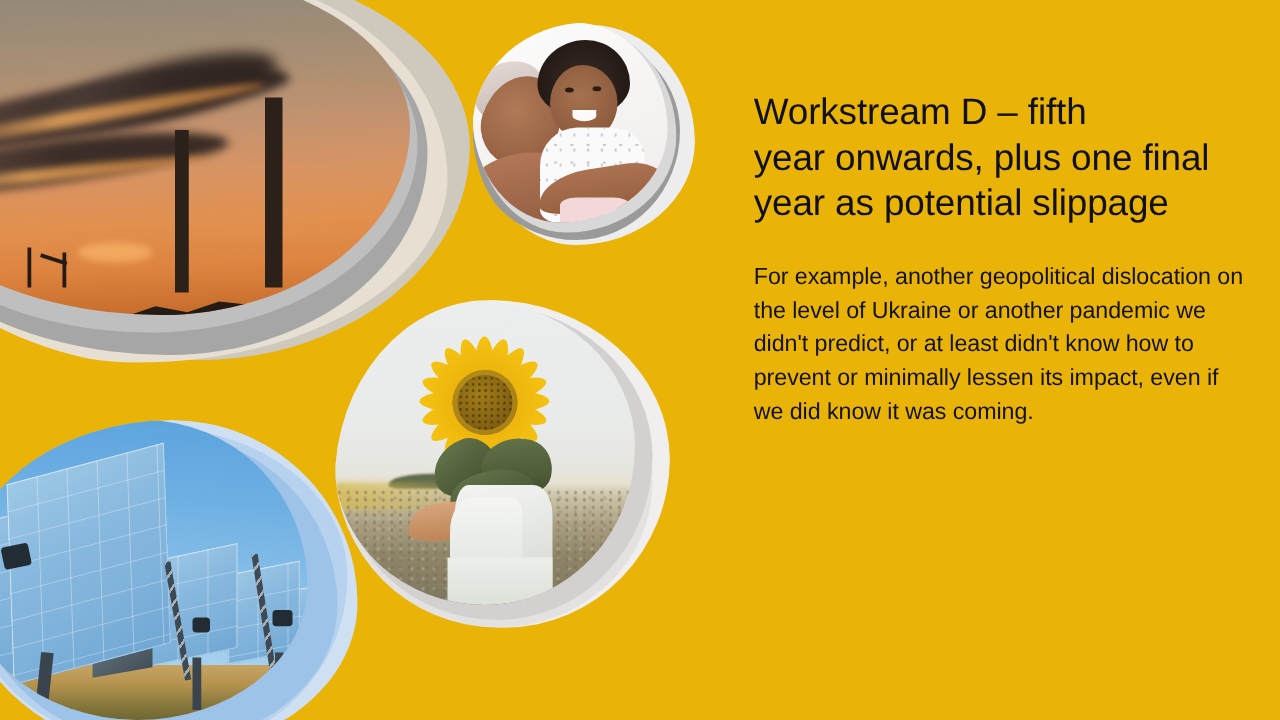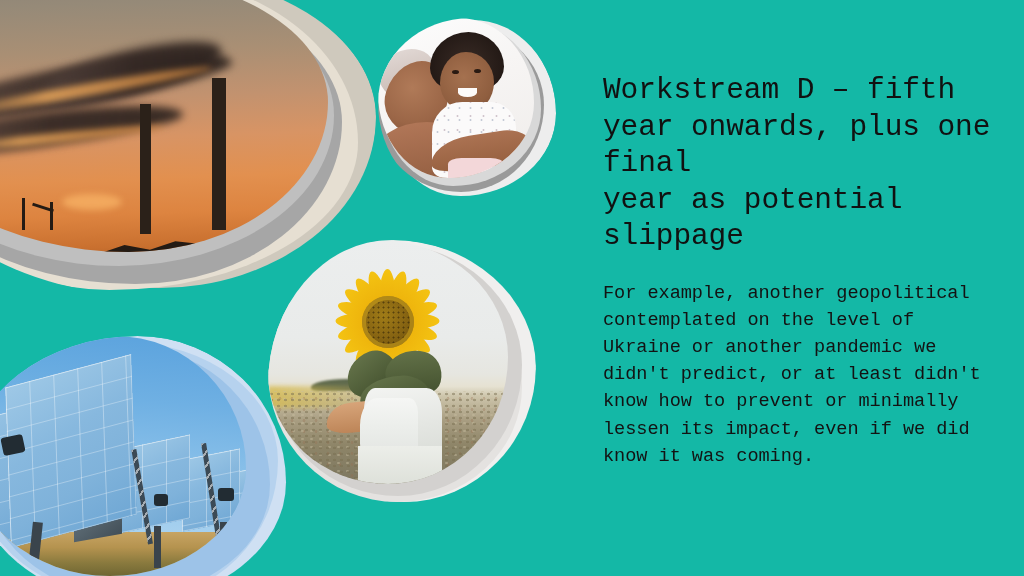--- a/index.html
+++ b/index.html
@@ -7,23 +7,22 @@
     padding: 0;
     background: #ffffff;
   }
   body {
     font-family: "Liberation Sans", sans-serif;
   }
   #slide {
     position: relative;
     width: 1024px;
     height: 576px;
-    background: #14b8a6;
+    background: #eab308;
     overflow: hidden;
-    font-family: Liberation Mono, monospace;
   }
 
   
   .text-col {
     position: absolute;
     left: 603px;
     top: 72px;
     width: 392px;
   }
   .slide-title {
@@ -459,17 +458,17 @@
       <div class="post p2"></div>
       <div class="post p3"></div>
     </div>
   </div>
 
   <div class="text-col">
     <h1 class="slide-title">Workstream D – fifth
 year onwards, plus one final
 year as potential slippage</h1>
     <div class="body-block">
-      <p class="body-para">For example, another geopolitical contemplated on the level of Ukraine or another pandemic we didn't predict, or at least didn't know how to prevent or minimally lessen its impact, even if we did know it was coming.</p>
+      <p class="body-para">For example, another geopolitical dislocation on the level of Ukraine or another pandemic we didn't predict, or at least didn't know how to prevent or minimally lessen its impact, even if we did know it was coming.</p>
     </div>
   </div>
 
 </div>
 
 </body></html>

